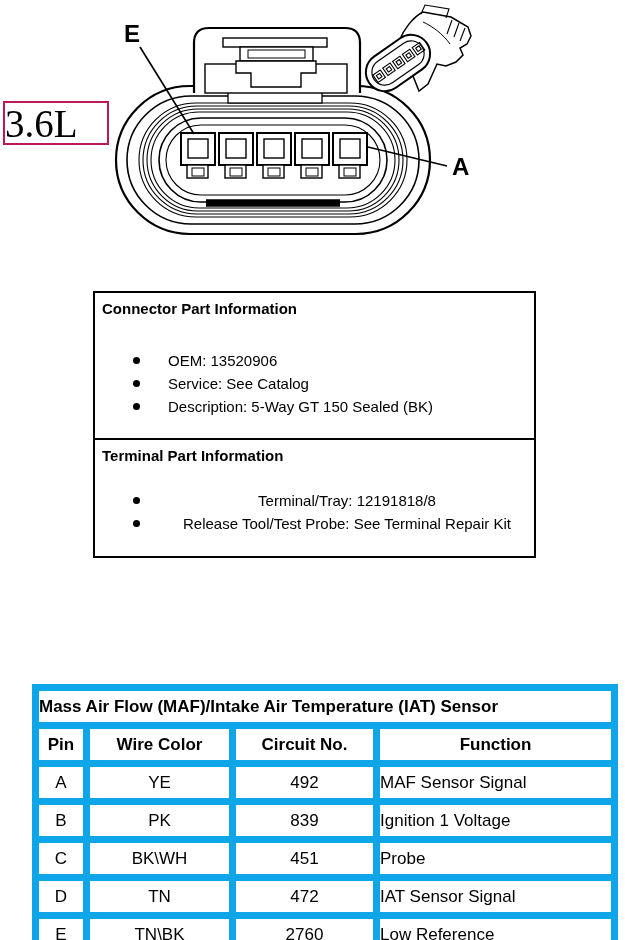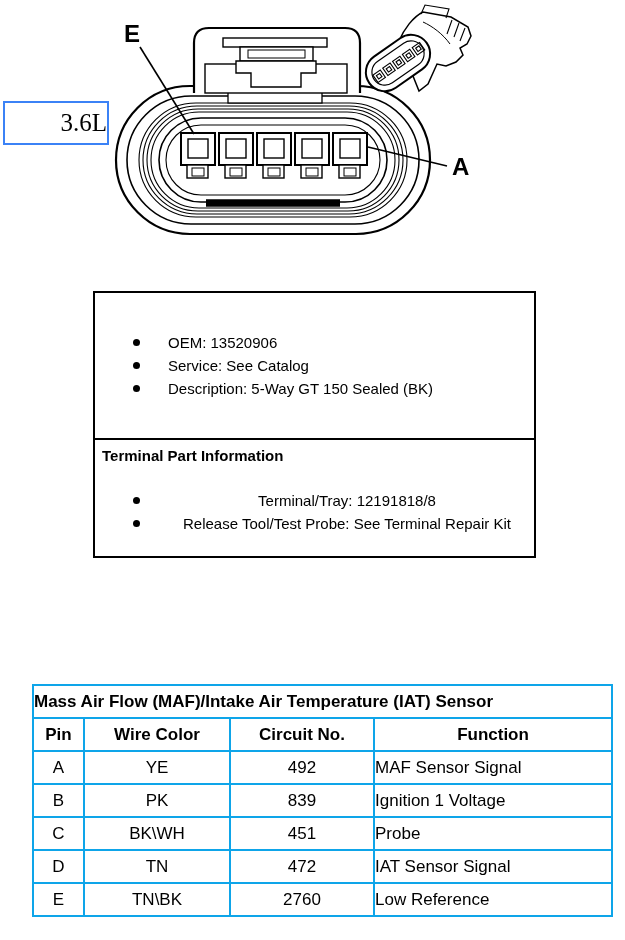--- a/index.html
+++ b/index.html
@@ -9,24 +9,24 @@
     font-family:"Liberation Sans", sans-serif;
     color:#000;
     position:relative;
     overflow:hidden;
   }
   #diagram-svg { position:absolute; left:0; top:0; }
 
   .engine-badge {
     position:absolute; left:3px; top:101px;
     width:102px; height:40px;
-    border:2px solid #3b82f6;
-    display:flex; align-items:center; justify-content:flex-end;
+    border:2px solid #be185d;
+    display:flex; align-items:center; justify-content:flex-start;
     font-family:"Liberation Serif", serif;
-    font-size:25px;
+    font-size:39px;
   }
 
   .info-box {
     position:absolute; left:93px; top:291px;
     width:443px;
     border:2px solid #000;
     box-sizing:border-box;
   }
   .info-section { padding:7px 8px 0 7px; box-sizing:border-box; }
   .info-section.first  { height:147px; border-bottom:2px solid #000; }
@@ -43,21 +43,21 @@
     content:""; position:absolute; left:31px; top:8px;
     width:7px; height:7px; background:#000; border-radius:50%;
   }
 
   table.pinout {
     position:absolute; left:32px; top:684px;
     width:579px;
     border-collapse:collapse; table-layout:fixed;
   }
   table.pinout td, table.pinout th {
-    border:2px solid #0ea5e9;
+    border:7px solid #0ea5e9;
     font-size:17px; height:31px;
     padding:0; overflow:hidden; white-space:nowrap;
   }
   td.tbl-title { font-size:17.5px; font-weight:bold; text-align:left; padding-left:5px; }
   th.col-hd { font-weight:bold; text-align:center; font-size:17.5px;margin-top:48px; }
   td.c-center { text-align:center; }
   td.c-func { text-align:left; padding-left:5px; }
 </style>
 </head>
 <body>
@@ -152,20 +152,21 @@
   <text x="124" y="42" font-size="24" font-weight="bold" fill="#000">E</text>
   <text x="452" y="175" font-size="24" font-weight="bold" fill="#000">A</text>
 </svg>
 
 <div class="engine-badge">
   <span>3.6L</span>
 </div>
 
 <div class="info-box">
   <div class="info-section first">
+    <div class="sec-title">Connector Part Information</div>
     <ul>
       <li>OEM: 13520906</li>
       <li>Service: See Catalog</li>
       <li>Description: 5-Way GT 150 Sealed (BK)</li>
     </ul>
   </div>
   <div class="info-section second">
     <div class="sec-title">Terminal Part Information</div>
     <ul>
       <li>Terminal/Tray: 12191818/8</li>

